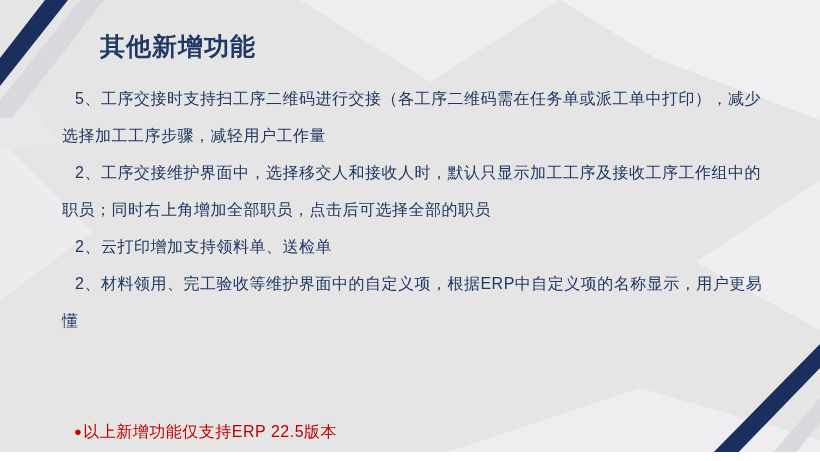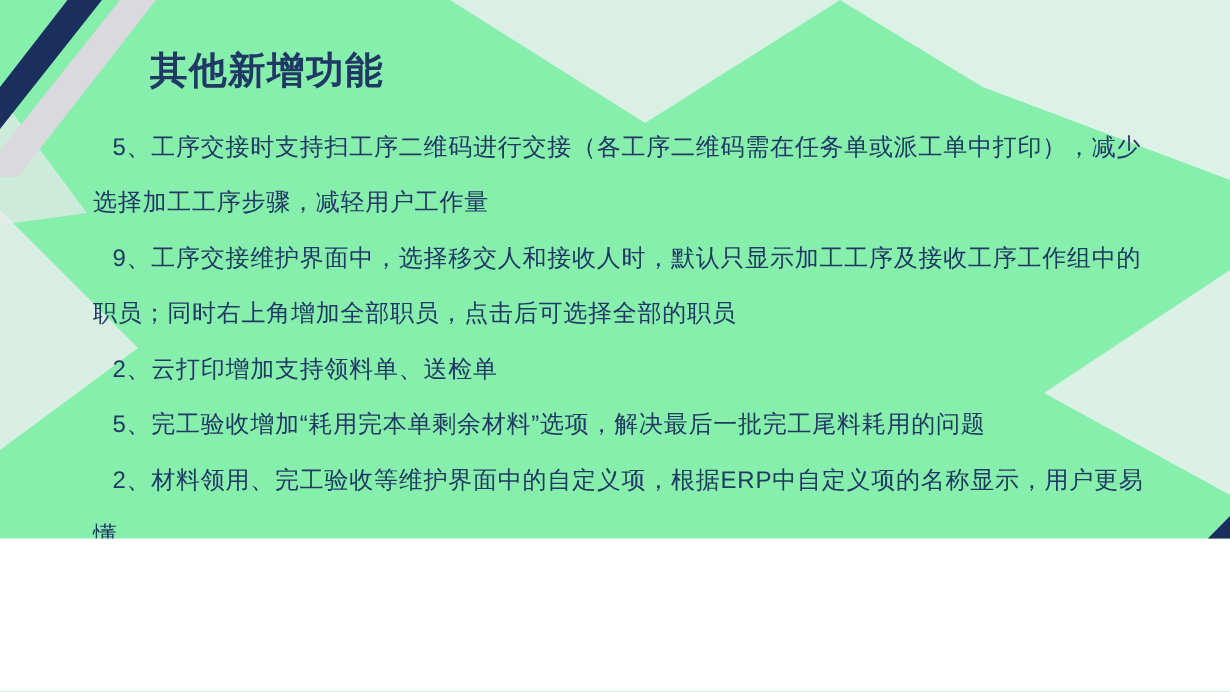--- a/index.html
+++ b/index.html
@@ -8,22 +8,22 @@
   }
   body {
     width: 820px;
     height: 461px;
     overflow: hidden;
     font-family: "Liberation Sans", "DejaVu Sans", sans-serif;
   }
   .slide {
     position: relative;
     width: 820px;
-    height: 359px;
-    background: #86efac;
+    height: 452px;
+    background: #e5e5e5;
     overflow: hidden;
   }
   .decor-svg {
     position: absolute;
     left: 0;
     top: 0;
     width: 820px;
     height: 461px;
     display: block;
   }
@@ -86,23 +86,22 @@
     <polygon points="45,0 68,0 0,86 0,58" fill="#1b2f5e"></polygon>
 
     <polygon points="820,398 820,422 790,461 766,461" fill="#d9d9de"></polygon>
     <polygon points="820,344 820,368 730,461 705,461" fill="#1b2f5e"></polygon>
   </svg>
 
   <h1 class="title">其他新增功能</h1>
 
   <div class="feature-list">
     <p>5、工序交接时支持扫工序二维码进行交接（各工序二维码需在任务单或派工单中打印），减少选择加工工序步骤，减轻用户工作量</p>
-    <p>9、工序交接维护界面中，选择移交人和接收人时，默认只显示加工工序及接收工序工作组中的职员；同时右上角增加全部职员，点击后可选择全部的职员</p>
+    <p>2、工序交接维护界面中，选择移交人和接收人时，默认只显示加工工序及接收工序工作组中的职员；同时右上角增加全部职员，点击后可选择全部的职员</p>
     <p>2、云打印增加支持领料单、送检单</p>
-    <p>5、完工验收增加“耗用完本单剩余材料”选项，解决最后一批完工尾料耗用的问题</p>
     <p>2、材料领用、完工验收等维护界面中的自定义项，根据ERP中自定义项的名称显示，用户更易懂</p>
   </div>
 
   <p class="footnote">
     <span class="bullet">●</span><span>以上新增功能仅支持ERP 22.5版本</span>
   </p>
 
 </div>
 
 </body></html>

